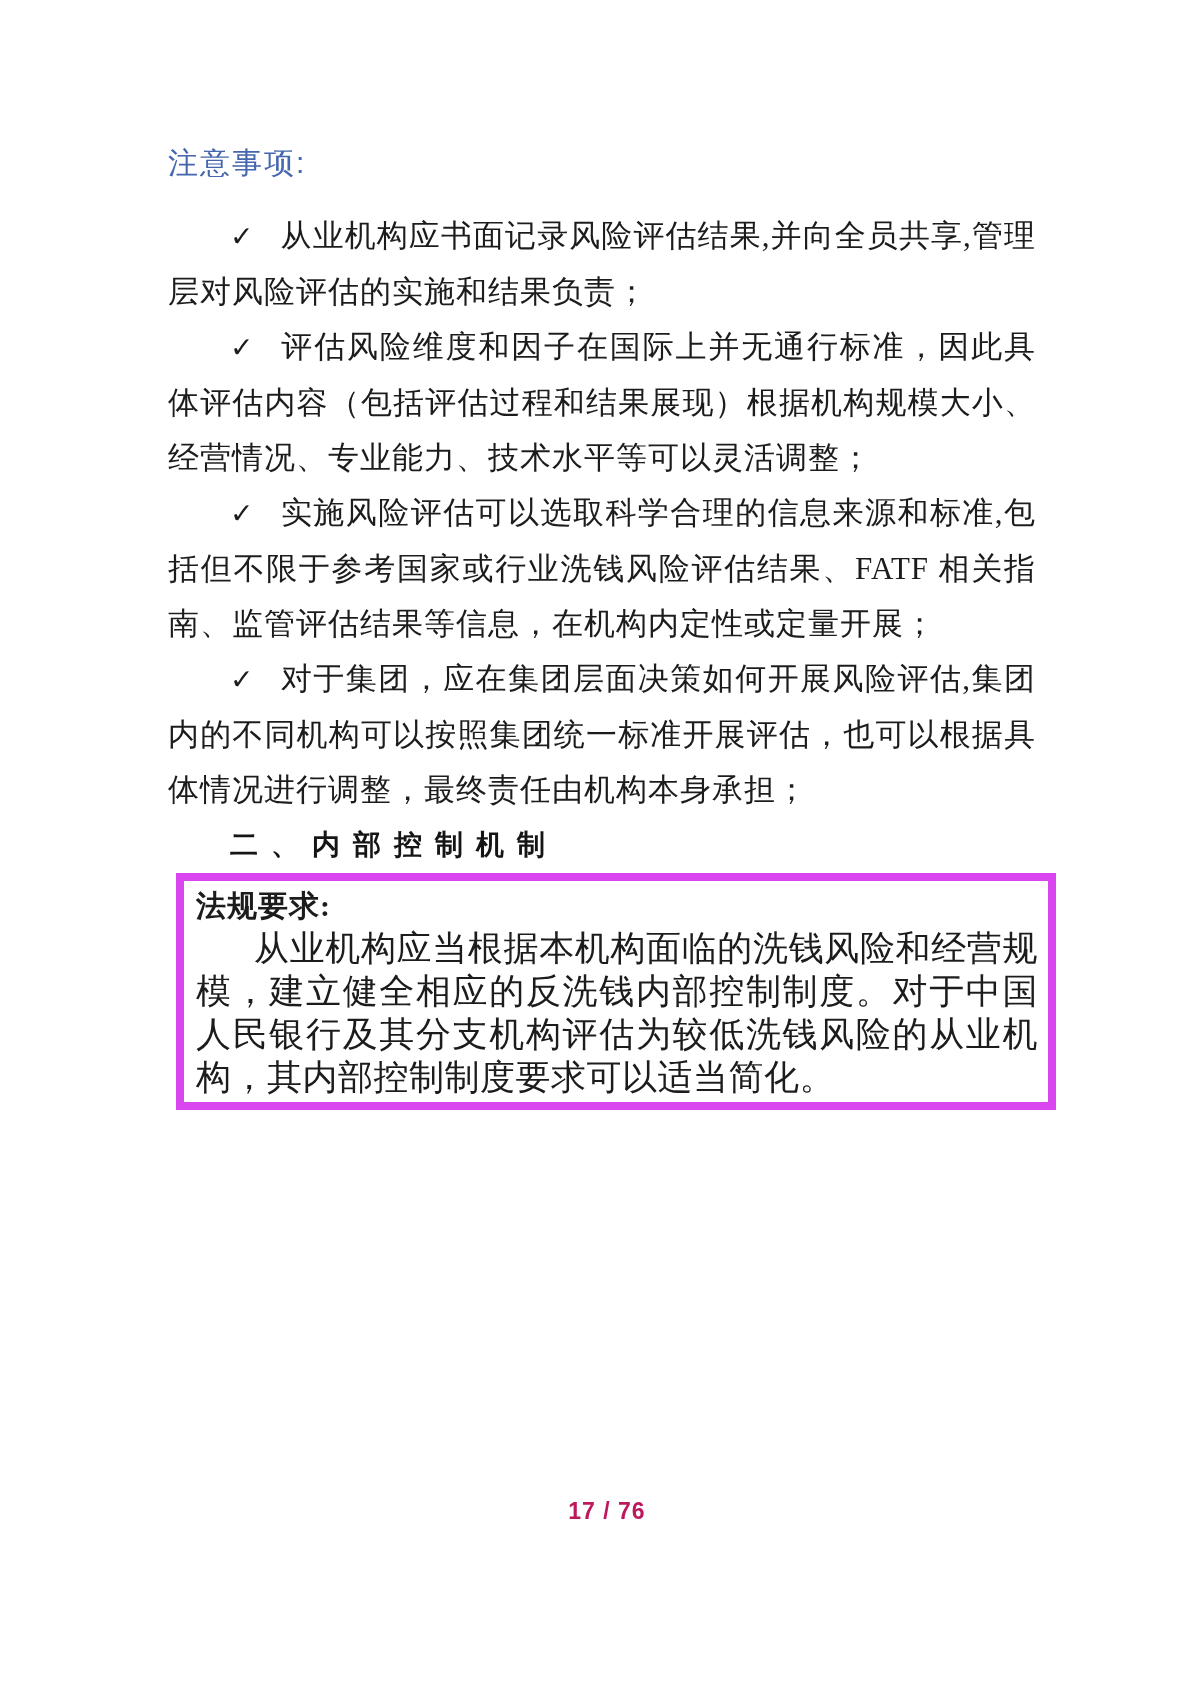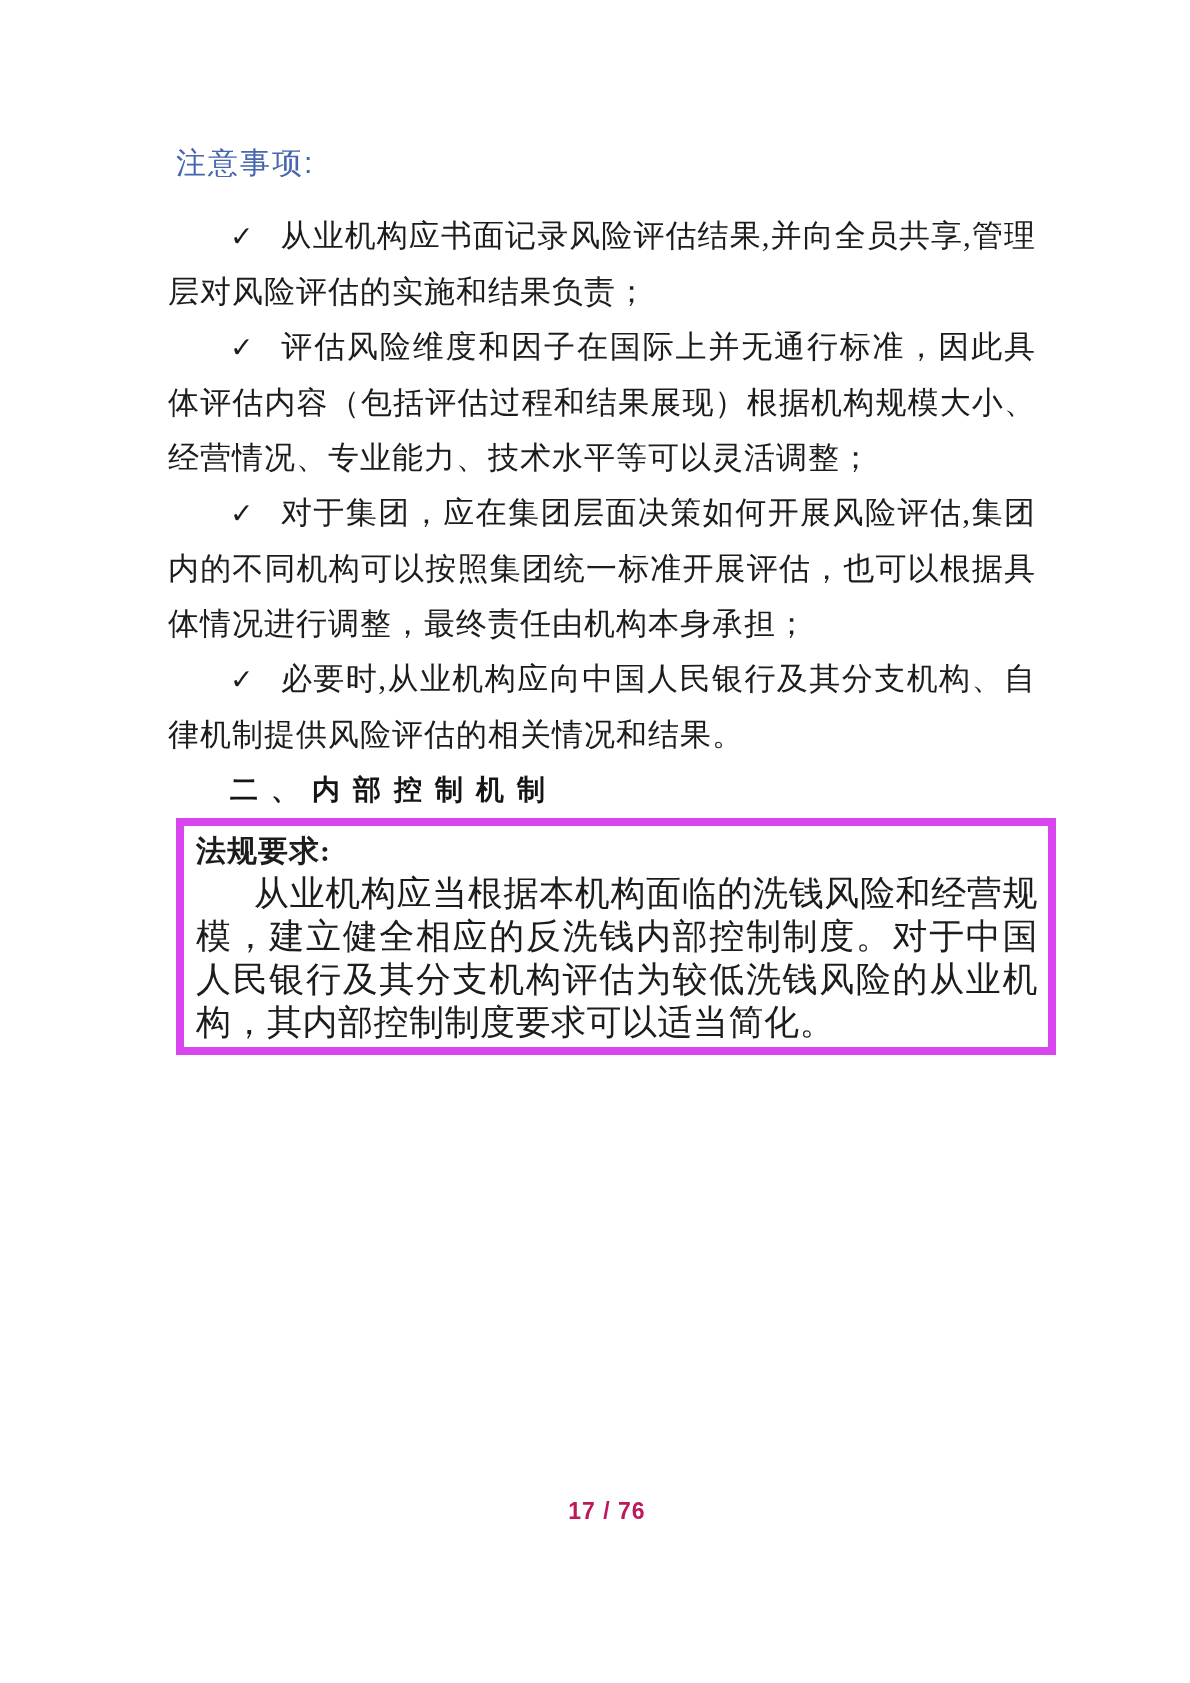--- a/index.html
+++ b/index.html
@@ -22,21 +22,21 @@
     left: 168px;
     top: 142px;
     width: 868px;
   }
   .blue-heading {
     font-family: "Liberation Sans", "DejaVu Sans", sans-serif;
     font-size: 30px;
     line-height: 42px;
     color: #4667AE;
     letter-spacing: 2px;
-    margin: 0 0 24px 8px;
+    margin: 0 0 24px 0;
     font-weight: 400;
   }
   p.body-line {
     margin: 0;
     font-size: 31px;
     line-height: 55px;
     letter-spacing: 1px;
     text-align: justify;
     text-justify: inter-character;
   }
@@ -101,24 +101,24 @@
 
 <div class="page">
   <div class="content">
 
     <p class="blue-heading">注意事项:</p>
 
     <p class="body-line bullet"><span class="check">✓</span><span>从业机构应书面记录风险评估结果,并向全员共享,管理层对风险评估的实施和结果负责；</span></p>
 
     <p class="body-line bullet"><span class="check">✓</span><span>评估风险维度和因子在国际上并无通行标准，因此具体评估内容（包括评估过程和结果展现）根据机构规模大小、经营情况、专业能力、技术水平等可以灵活调整；</span></p>
 
+    <p class="body-line bullet"><span class="check">✓</span><span>实施风险评估可以选取科学合理的信息来源和标准,包括但不限于参考国家或行业洗钱风险评估结果、FATF 相关指南、监管评估结果等信息，在机构内定性或定量开展；</span></p>
 
     <p class="body-line bullet"><span class="check">✓</span><span>对于集团，应在集团层面决策如何开展风险评估,集团内的不同机构可以按照集团统一标准开展评估，也可以根据具体情况进行调整，最终责任由机构本身承担；</span></p>
 
-    <p class="body-line bullet"><span class="check">✓</span><span>必要时,从业机构应向中国人民银行及其分支机构、自律机制提供风险评估的相关情况和结果。</span></p>
 
     <h2 class="section-heading">二、内部控制机制</h2>
 
 
     <div class="reg-box">
       <p class="box-label">法规要求:</p>
       <p class="box-text">从业机构应当根据本机构面临的洗钱风险和经营规模，建立健全相应的反洗钱内部控制制度。对于中国人民银行及其分支机构评估为较低洗钱风险的从业机构，其内部控制制度要求可以适当简化。</p>
     </div>
 
   </div>

